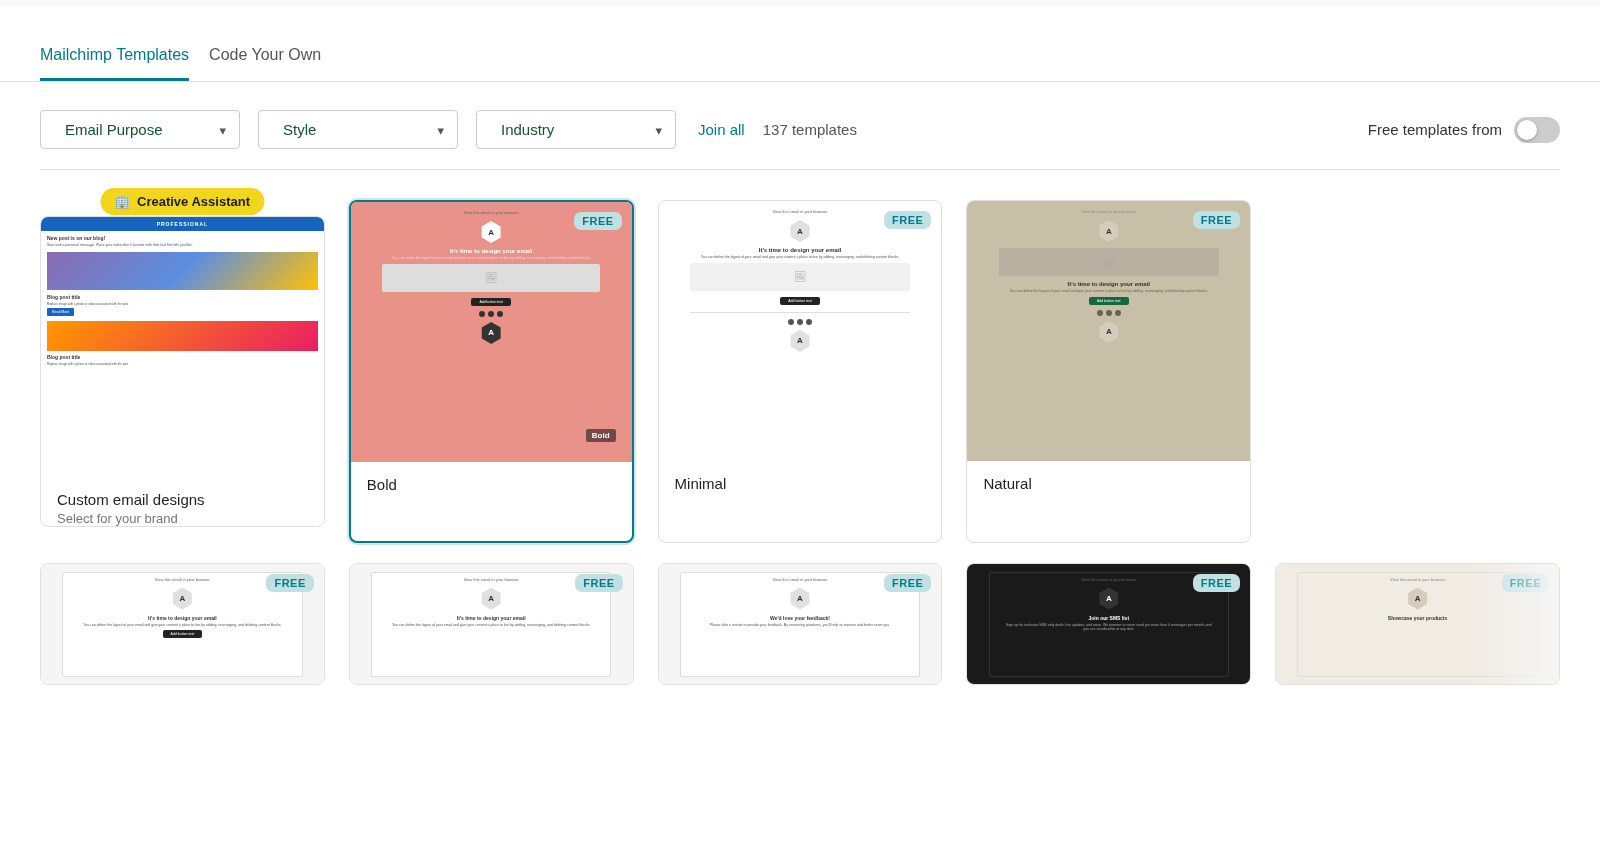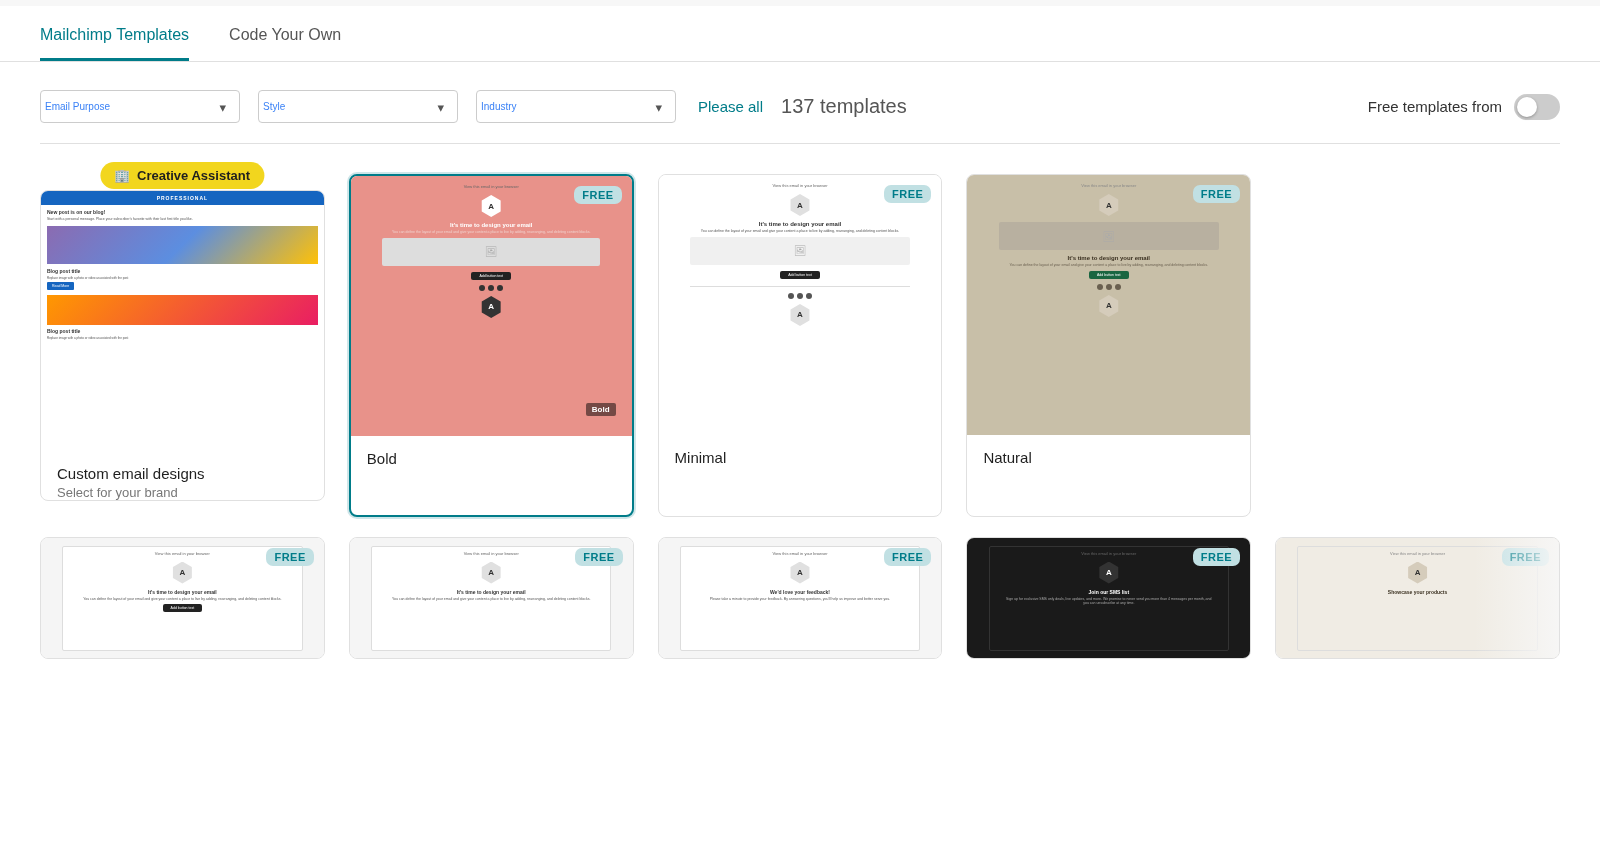--- a/index.html
+++ b/index.html
@@ -52,21 +52,22 @@
     }
 
     
     .tabs-container {
       padding: 20px 40px 0 40px;
       border-bottom: 1px solid #e0e0e0;
       margin-top: 6px;
     }
     .tabs {
       display: flex;
-      gap: 40px;
+      gap: 20px;
+      margin-top: 20px;
     }
     .tab {
       font-size: 16px;
       padding-bottom: 14px;
       cursor: pointer;
       color: #555;
       border-bottom: 3px solid transparent;
       text-decoration: none;
     }
     .tab.active {
@@ -79,23 +80,23 @@
     .filters-bar {
       display: flex;
       align-items: center;
       gap: 18px;
       padding: 28px 40px 20px 40px;
     }
     .filter-select {
       appearance: none;
       border: 1px solid #ccc;
       border-radius: 4px;
-      padding: 10px 38px 10px 4px;
-      font-size: 10px;
-      color: #3b82f6;
+      padding: 10px 38px 10px 24px;
+      font-size: 15px;
+      color: #14532d;
       background: #fff;
       cursor: pointer;
       min-width: 200px;
       position: relative;
     }
     .select-wrapper {
       position: relative;
       display: inline-block;
     }
     .select-wrapper .chevron {
@@ -112,21 +113,21 @@
       background: none;
       border: none;
       color: #007c89;
       font-size: 15px;
       cursor: pointer;
       font-weight: 500;
       margin-left: 4px;
     }
     .template-count {
       color: #555;
-      font-size: 20px;
+      font-size: 15px;
     }
     .filters-right {
       margin-left: auto;
       display: flex;
       align-items: center;
       gap: 12px;
     }
     .free-label {
       font-size: 15px;
       color: #333;
@@ -496,21 +497,21 @@
       <span class="chevron">▾</span>
     </div>
 
     <div class="select-wrapper">
       <select class="filter-select">
         <option>Industry</option>
       </select>
       <span class="chevron">▾</span>
     </div>
 
-    <button class="clear-all-btn">Please all</button>
+    <button class="clear-all-btn">Join all</button>
     <span class="template-count">137 templates</span>
 
     <div class="filters-right">
       <span class="free-label">Free templates from</span>
       <div class="toggle off">
         <div class="toggle-knob"></div>
       </div>
     </div>
   </div>
 

